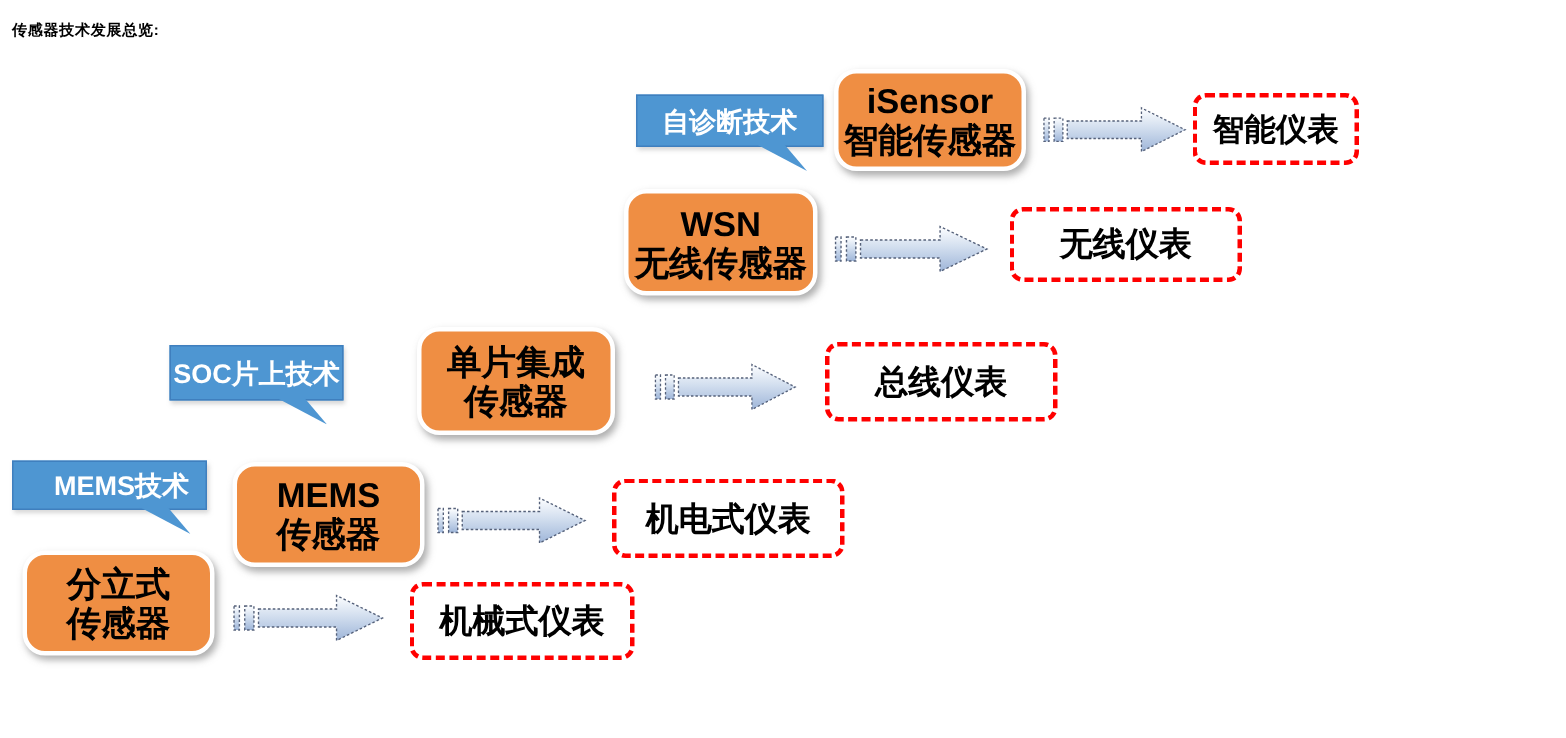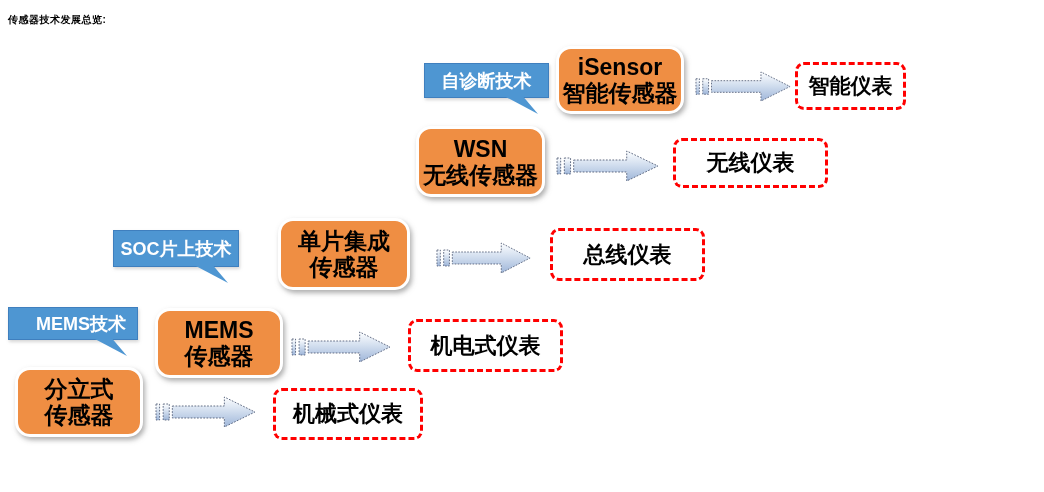--- a/index.html
+++ b/index.html
@@ -54,21 +54,21 @@
   .r1-arrow{left:695px;top:70px;width:97px;height:33px;}
   .r1-red{left:795px;top:62px;width:111px;height:48px;font-size:21px;}
 
   
   .r2-callout{left:280px;top:153px;width:106px;height:37px;}
   .r2-box{left:416px;top:126px;width:129px;height:71px;}
   .r2-arrow{left:556px;top:149px;width:104px;height:34px;}
   .r2-red{left:673px;top:138px;width:155px;height:50px;}
 
   
-  .r3-callout{left:113px;top:230px;width:126px;height:37px;}
+  .r3-callout{left:113px;top:230px;width:116px;height:37px;}
   .r3-box{left:278px;top:218px;width:132px;height:72px;}
   .r3-arrow{left:436px;top:241px;width:96px;height:34px;}
   .r3-red{left:550px;top:228px;width:155px;height:53px;}
 
   
   .r4-callout{left:8px;top:307px;width:130px;height:33px;padding-left:16px;}
   .r4-box{left:155px;top:308px;width:128px;height:70px;}
   .r4-arrow{left:291px;top:330px;width:101px;height:34px;}
   .r4-red{left:408px;top:319px;width:155px;height:53px;}
 

